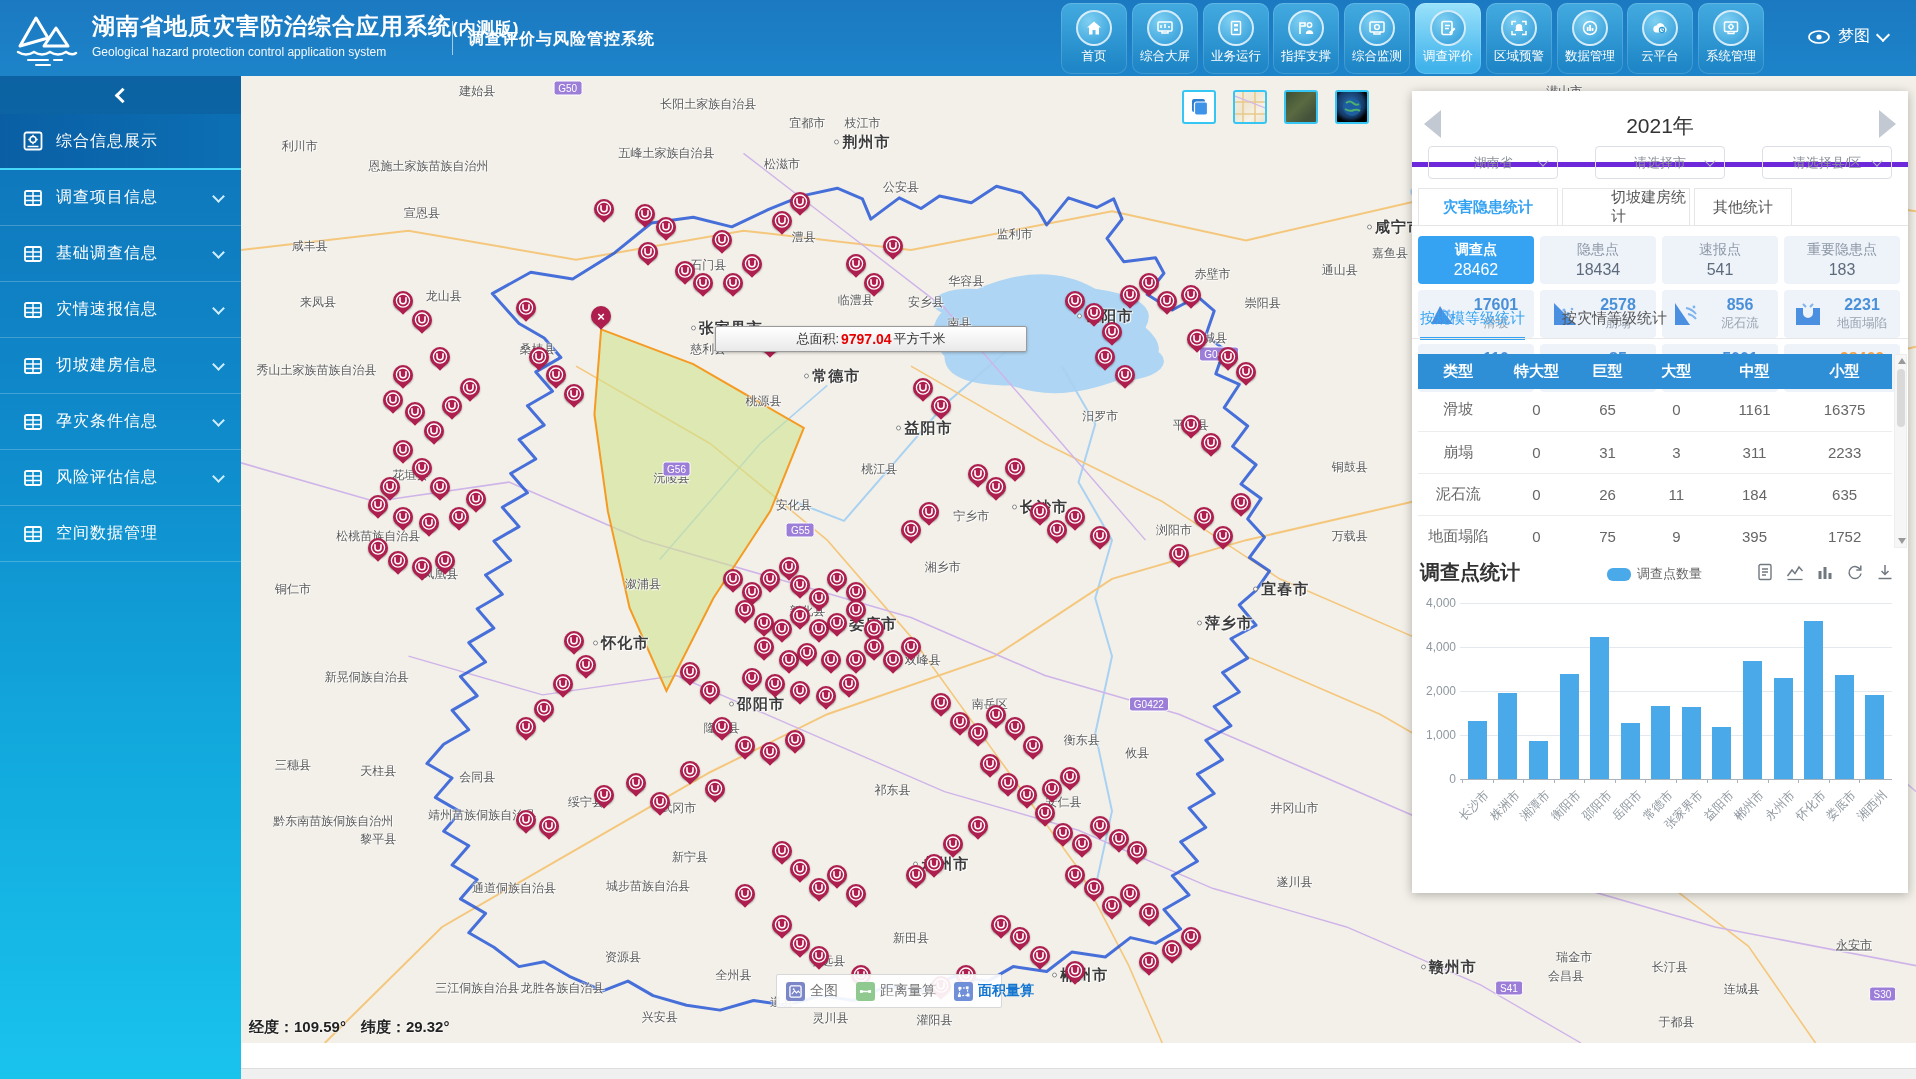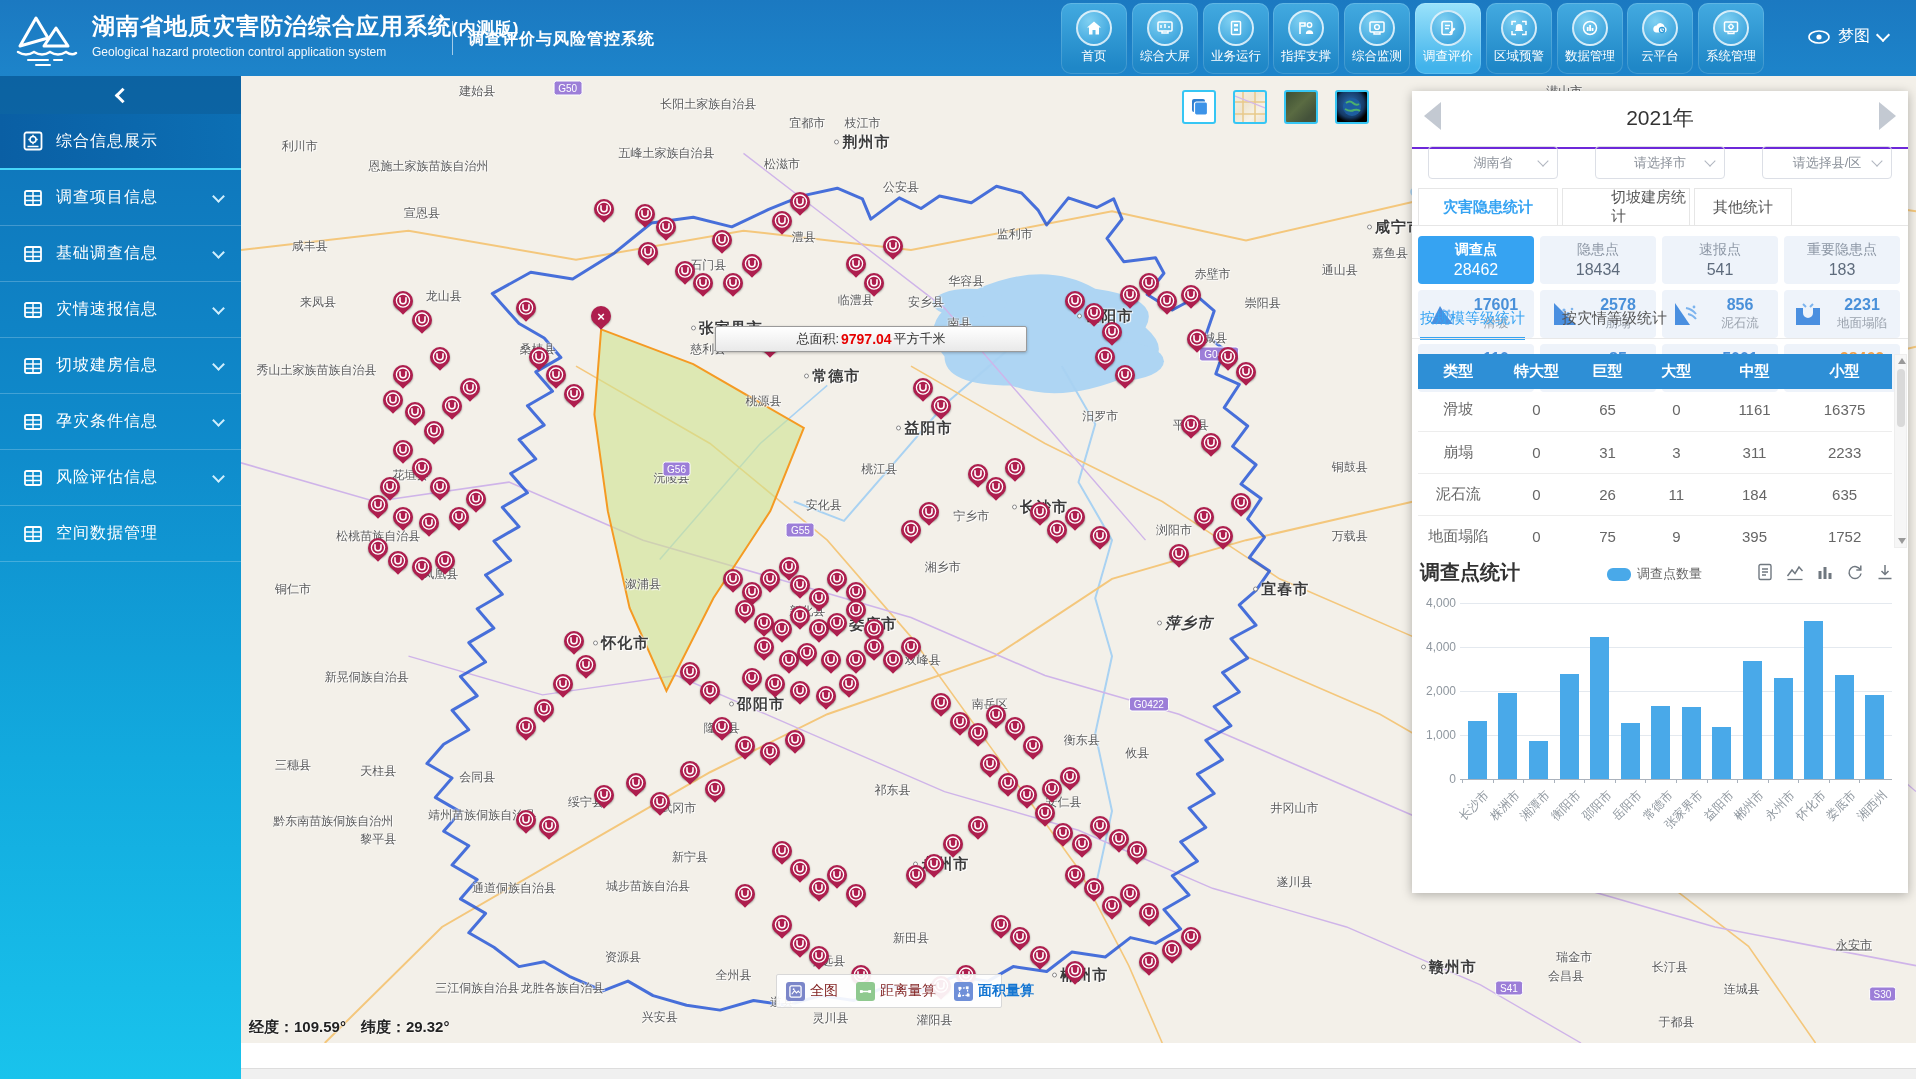--- a/index.html
+++ b/index.html
@@ -43,30 +43,30 @@
 .marker svg{position:absolute;left:0;top:0}
 .marker.xpin{display:flex;align-items:center;justify-content:center;color:#fff;font-size:13px;font-weight:bold;z-index:7}
 #measure-tip{position:absolute;left:474px;top:250px;width:312px;height:26px;background:linear-gradient(180deg,#ffffff,#e9e9e9);border:1px solid #9a9a9a;border-radius:2px;font-size:13px;color:#333;display:flex;align-items:center;justify-content:center;z-index:8;box-shadow:0 1px 3px rgba(0,0,0,.25)}
 #measure-tip b{color:#e60000;margin:0 2px;font-size:14px}
 #layer-ctrl{position:absolute;left:941px;top:14px;display:flex;gap:17px;z-index:9}
 .layer-btn{width:34px;height:34px;border:2px solid #36c6f4;background:#fff;border-radius:3px;display:flex;align-items:center;justify-content:center;cursor:pointer}
 .thumb-street{background:linear-gradient(135deg,#f5efe2 0%,#efe6d2 40%,#f7f2e6 70%,#ece2cf 100%);position:relative}
 .thumb-sat{background:linear-gradient(135deg,#3d4f33,#5a6b42 45%,#44523a 80%);border-color:#36c6f4}
 .thumb-globe{background:radial-gradient(circle at 45% 40%,#2e6db4 0%,#143a66 55%,#000 75%);border-color:#36c6f4}
 #map-toolbar{position:absolute;left:535px;top:898px;width:226px;height:34px;background:rgba(255,255,255,.92);border:1px solid #d8d8d8;border-radius:2px;display:flex;align-items:center;z-index:9}
-.mtool{display:flex;align-items:center;gap:5px;font-size:14px;color:#7f1d1d;padding:0 9px;cursor:pointer;white-space:nowrap}
+.mtool{display:flex;align-items:center;gap:5px;font-size:14px;color:#737373;padding:0 9px;cursor:pointer;white-space:nowrap}
 .mtool.active{color:#1576d2;font-weight:bold}
 .mtool .sq{width:19px;height:19px;border-radius:3px;display:flex;align-items:center;justify-content:center}
 #coords{position:absolute;left:8px;top:942px;font-size:15px;font-weight:bold;color:#222;text-shadow:0 0 2px #fff,0 0 2px #fff;z-index:9}
 #strip-white{position:absolute;left:241px;top:1043px;width:1675px;height:25px;background:#fff;z-index:4}
 #strip-gray{position:absolute;left:241px;top:1068px;width:1675px;height:11px;background:#f0f0f0;border-top:1px solid #ddd;z-index:4}
 
 
 #panel{position:absolute;left:1412px;top:91px;width:496px;height:802px;background:#fff;box-shadow:0 2px 10px rgba(0,0,0,.28);z-index:40;font-size:14px}
-#year-row{position:absolute;left:0;top:0;width:100%;height:58px;border-bottom:2px solid #6d28d9}
+#year-row{position:absolute;left:0;top:8px;width:100%;height:68px;border-bottom:5px solid #6d28d9}
 #year-text{position:absolute;left:0;right:0;top:13px;text-align:center;font-size:21px;color:#333}
 .year-arrow{position:absolute;top:11px;width:0;height:0;border-top:14px solid transparent;border-bottom:14px solid transparent;cursor:pointer}
 #year-prev{left:12px;border-right:17px solid #c3c9d2}
 #year-next{right:12px;border-left:17px solid #c3c9d2}
 .selectbox{position:absolute;top:55px;height:33px;border:1px solid #dcdfe6;border-radius:4px;color:#8a9099;font-size:13px;display:flex;align-items:center;justify-content:center;cursor:pointer}
 .selectbox .chev{position:absolute;right:10px;width:8px;height:8px;border-right:1.5px solid #b0b6bf;border-bottom:1.5px solid #b0b6bf;transform:rotate(45deg);margin-top:-3px}
 .ptab{position:absolute;top:97px;height:38px;border:1px solid #e6e6e6;background:#fff;color:#555;font-size:15px;display:flex;align-items:center;justify-content:center;cursor:pointer}
 .ptab.active{color:#36a3f2;border-bottom-color:#fff;font-weight:bold}
 #tabs-underline{position:absolute;left:0;top:134px;width:100%;height:1px;background:#e6e6e6}
 .stat-card{position:absolute;top:145px;width:116px;height:48px;border-radius:4px;background:#eef3fa;text-align:center;cursor:pointer}
@@ -338,21 +338,21 @@
         <div class="mlabel big" style="left: 485.75px; top: 252.387px;"><span class="dot"></span>张家界市</div>
         <div class="mlabel big" style="left: 591.275px; top: 299.77px;"><span class="dot"></span>常德市</div>
         <div class="mlabel big" style="left: 683.4px; top: 351.988px;"><span class="dot"></span>益阳市</div>
         <div class="mlabel big" style="left: 864.3px; top: 239.816px;"><span class="dot"></span>岳阳市</div>
         <div class="mlabel big" style="left: 798.975px; top: 431.282px;"><span class="dot"></span>长沙市</div>
         <div class="mlabel big" style="left: 628.125px; top: 548.289px;"><span class="dot"></span>娄底市</div>
         <div class="mlabel big" style="left: 515.9px; top: 627.583px;"><span class="dot"></span>邵阳市</div>
         <div class="mlabel big" style="left: 380.225px; top: 566.662px;"><span class="dot"></span>怀化市</div>
         <div class="mlabel big" style="left: 839.175px; top: 899.31px;"><span class="dot"></span>郴州市</div>
         <div class="mlabel big" style="left: 700.15px; top: 788.105px;"><span class="dot"></span>永州市</div>
-        <div class="mlabel big" style="left: 944px; top: 547.322px; font-style: italic;"><span class="dot"></span>萍乡市</div>
+        <div class="mlabel big" style="left: 984px; top: 547.322px;"><span class="dot"></span>萍乡市</div>
         <div class="mlabel big" style="left: 1040.17px; top: 513.477px;"><span class="dot"></span>宜春市</div>
         <div class="mlabel big" style="left: 1207.67px; top: 890.607px;"><span class="dot"></span>赣州市</div>
         <div class="mlabel big" style="left: 1154.08px; top: 150.852px;"><span class="dot"></span>咸宁市</div>
         <div class="mlabel" style="left: 51.925px; top: 513.477px;">铜仁市</div>
         <div class="mlabel" style="left: 58.625px; top: 69.624px;">利川市</div>
         <div class="mlabel" style="left: 236.175px; top: 15.472px;">建始县</div>
         <div class="mlabel" style="left: 187.6px; top: 89.931px;">恩施土家族苗族自治州</div>
         <div class="mlabel" style="left: 180.9px; top: 137.314px;">宣恩县</div>
         <div class="mlabel" style="left: 68.675px; top: 170.192px;">咸丰县</div>
         <div class="mlabel" style="left: 77.05px; top: 226.278px;">来凤县</div>
@@ -368,21 +368,21 @@
         <div class="mlabel" style="left: 614.725px; top: 224.344px;">临澧县</div>
         <div class="mlabel" style="left: 685.075px; top: 226.278px;">安乡县</div>
         <div class="mlabel" style="left: 725.275px; top: 205.004px;">华容县</div>
         <div class="mlabel" style="left: 773.85px; top: 157.621px;">监利市</div>
         <div class="mlabel" style="left: 718.575px; top: 246.585px;">南县</div>
         <div class="mlabel" style="left: 296.475px; top: 272.694px;">桑植县</div>
         <div class="mlabel" style="left: 467.325px; top: 272.694px;">慈利县</div>
         <div class="mlabel" style="left: 522.6px; top: 324.912px;">桃源县</div>
         <div class="mlabel" style="left: 430.475px; top: 402.272px;">沅陵县</div>
         <div class="mlabel" style="left: 402px; top: 507.675px;">溆浦县</div>
-        <div class="mlabel" style="left: 552.75px; top: 429.348px; margin-left: 30px;">安化县</div>
+        <div class="mlabel" style="left: 552.75px; top: 429.348px;">安化县</div>
         <div class="mlabel" style="left: 638.175px; top: 392.602px;">桃江县</div>
         <div class="mlabel" style="left: 730.3px; top: 439.985px;">宁乡市</div>
         <div class="mlabel" style="left: 932.975px; top: 454.49px;">浏阳市</div>
         <div class="mlabel" style="left: 701.825px; top: 491.236px;">湘乡市</div>
         <div class="mlabel" style="left: 681.725px; top: 584.068px;">双峰县</div>
         <div class="mlabel" style="left: 566.15px; top: 534.751px;">新化县</div>
         <div class="mlabel" style="left: 480.725px; top: 651.758px;">隆回县</div>
         <div class="mlabel" style="left: 345.05px; top: 726.217px;">绥宁县</div>
         <div class="mlabel" style="left: 437.175px; top: 732.019px;">武冈市</div>
         <div class="mlabel" style="left: 448.9px; top: 781.336px;">新宁县</div>

